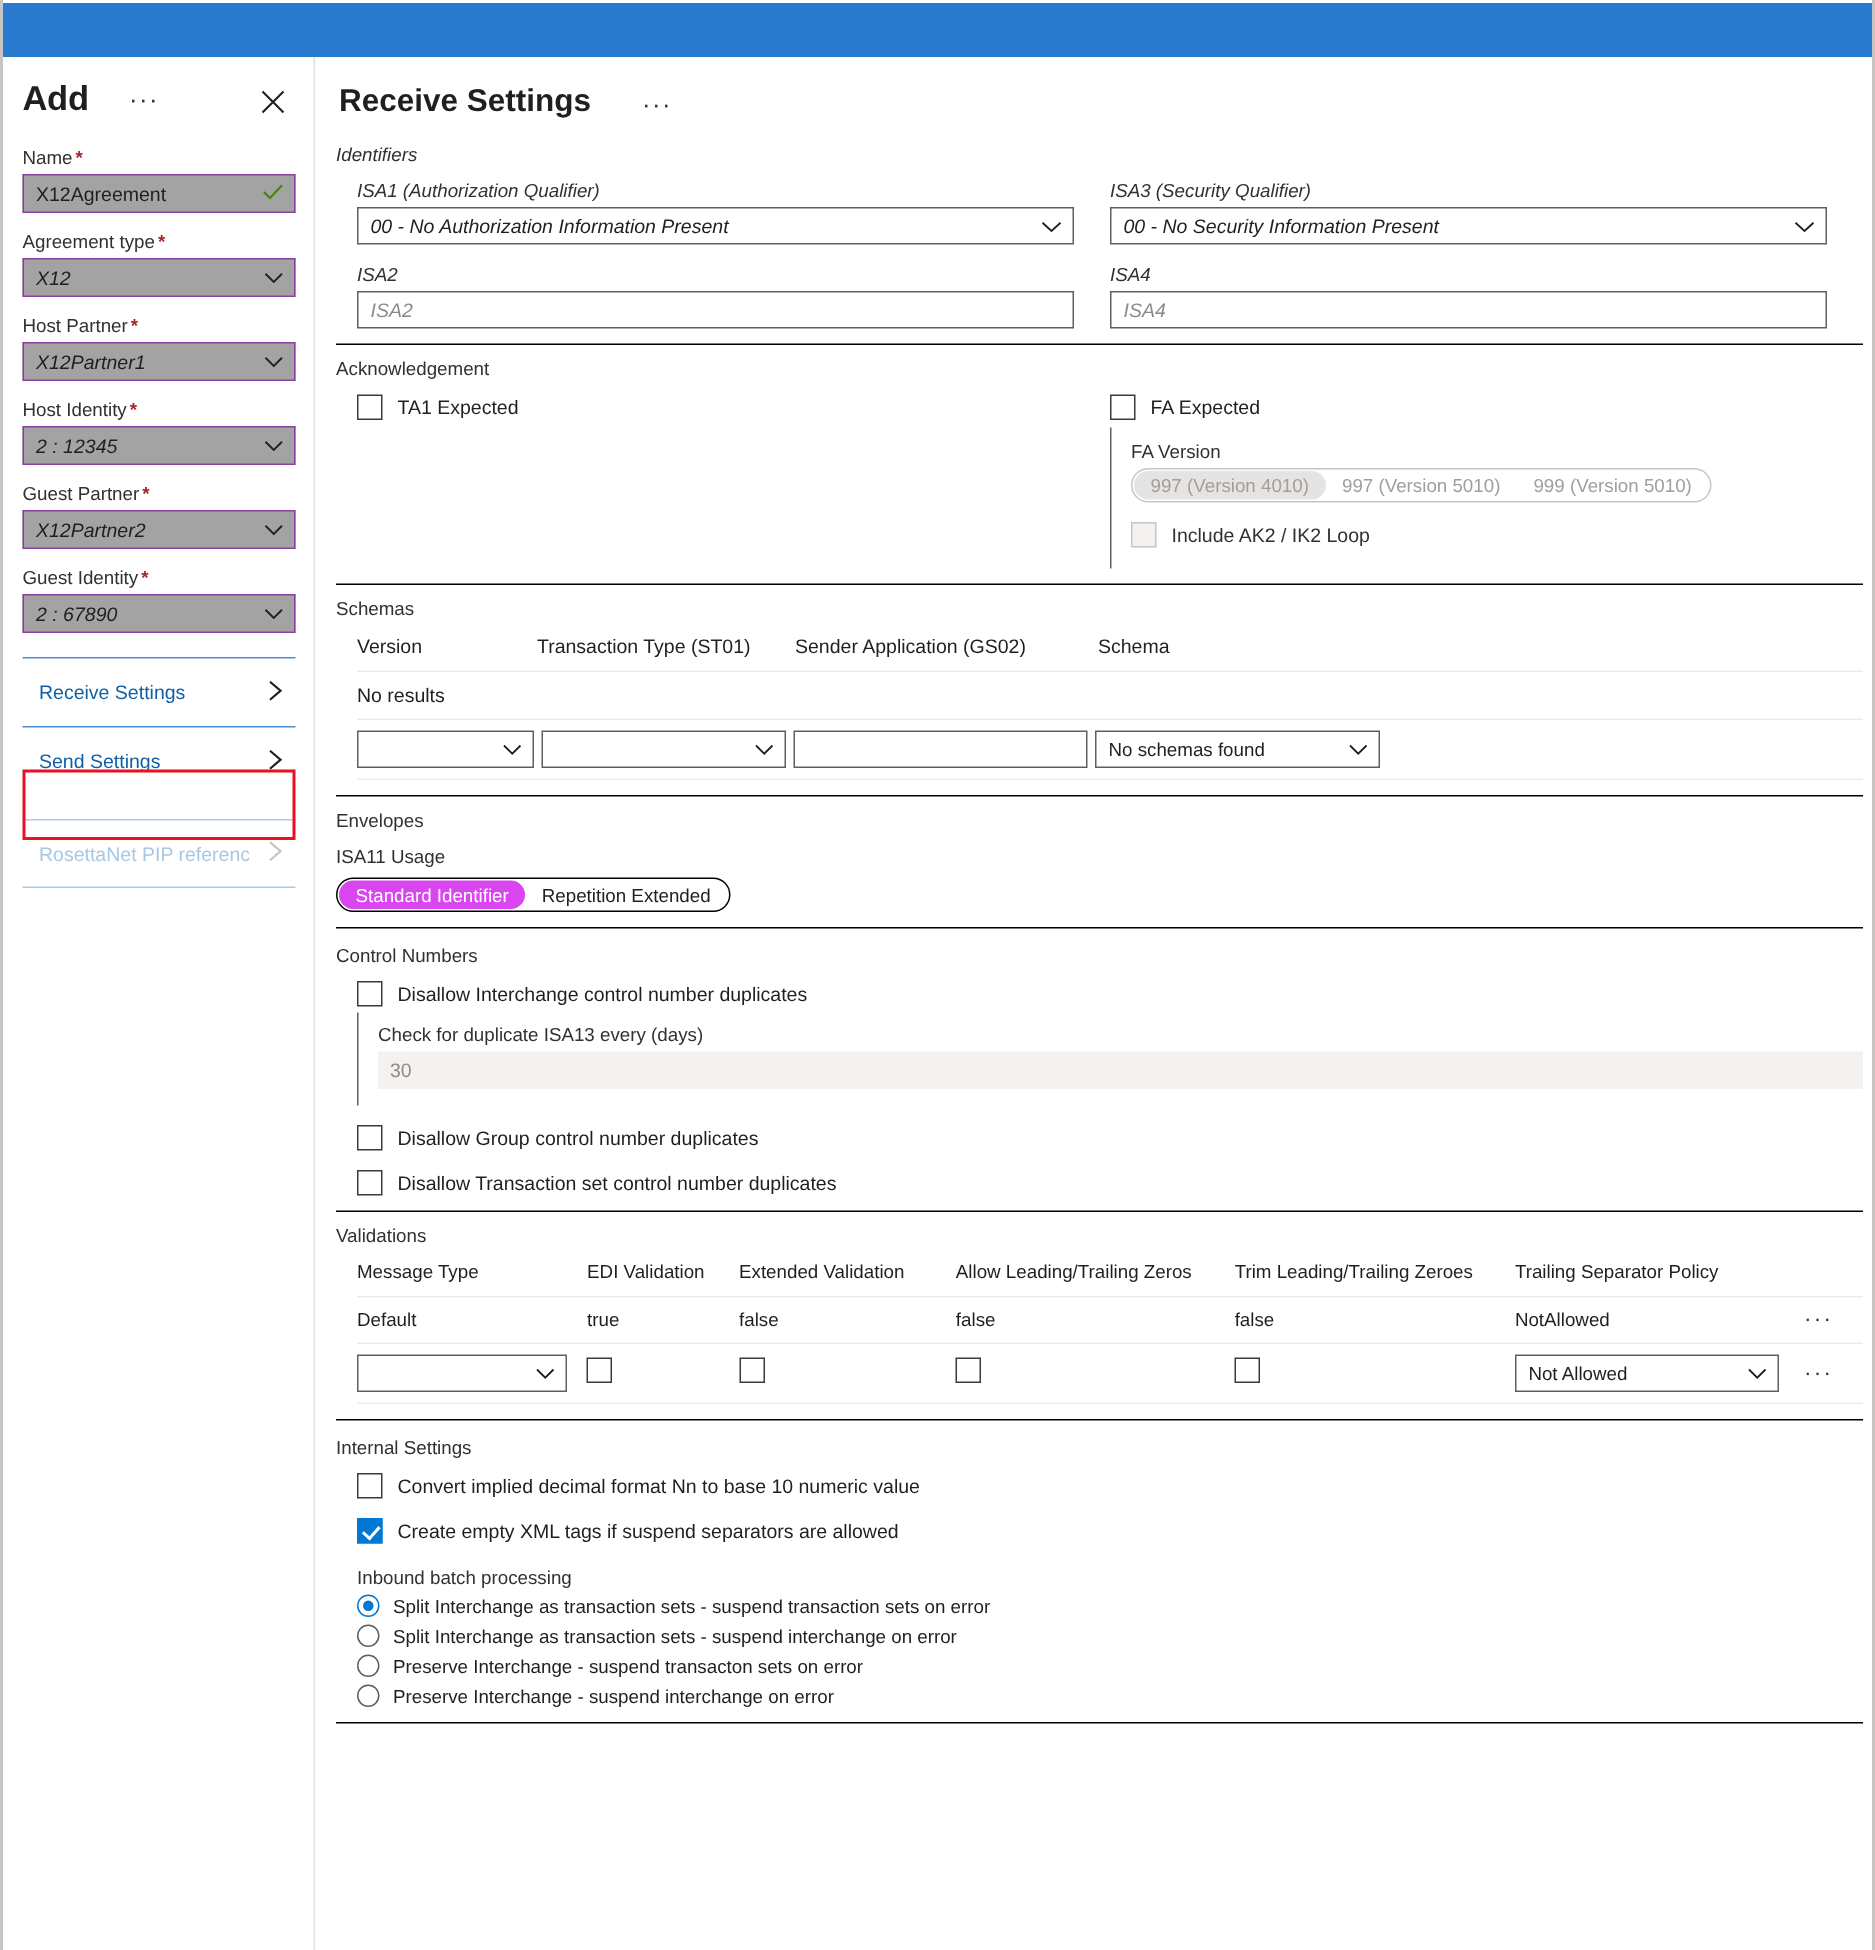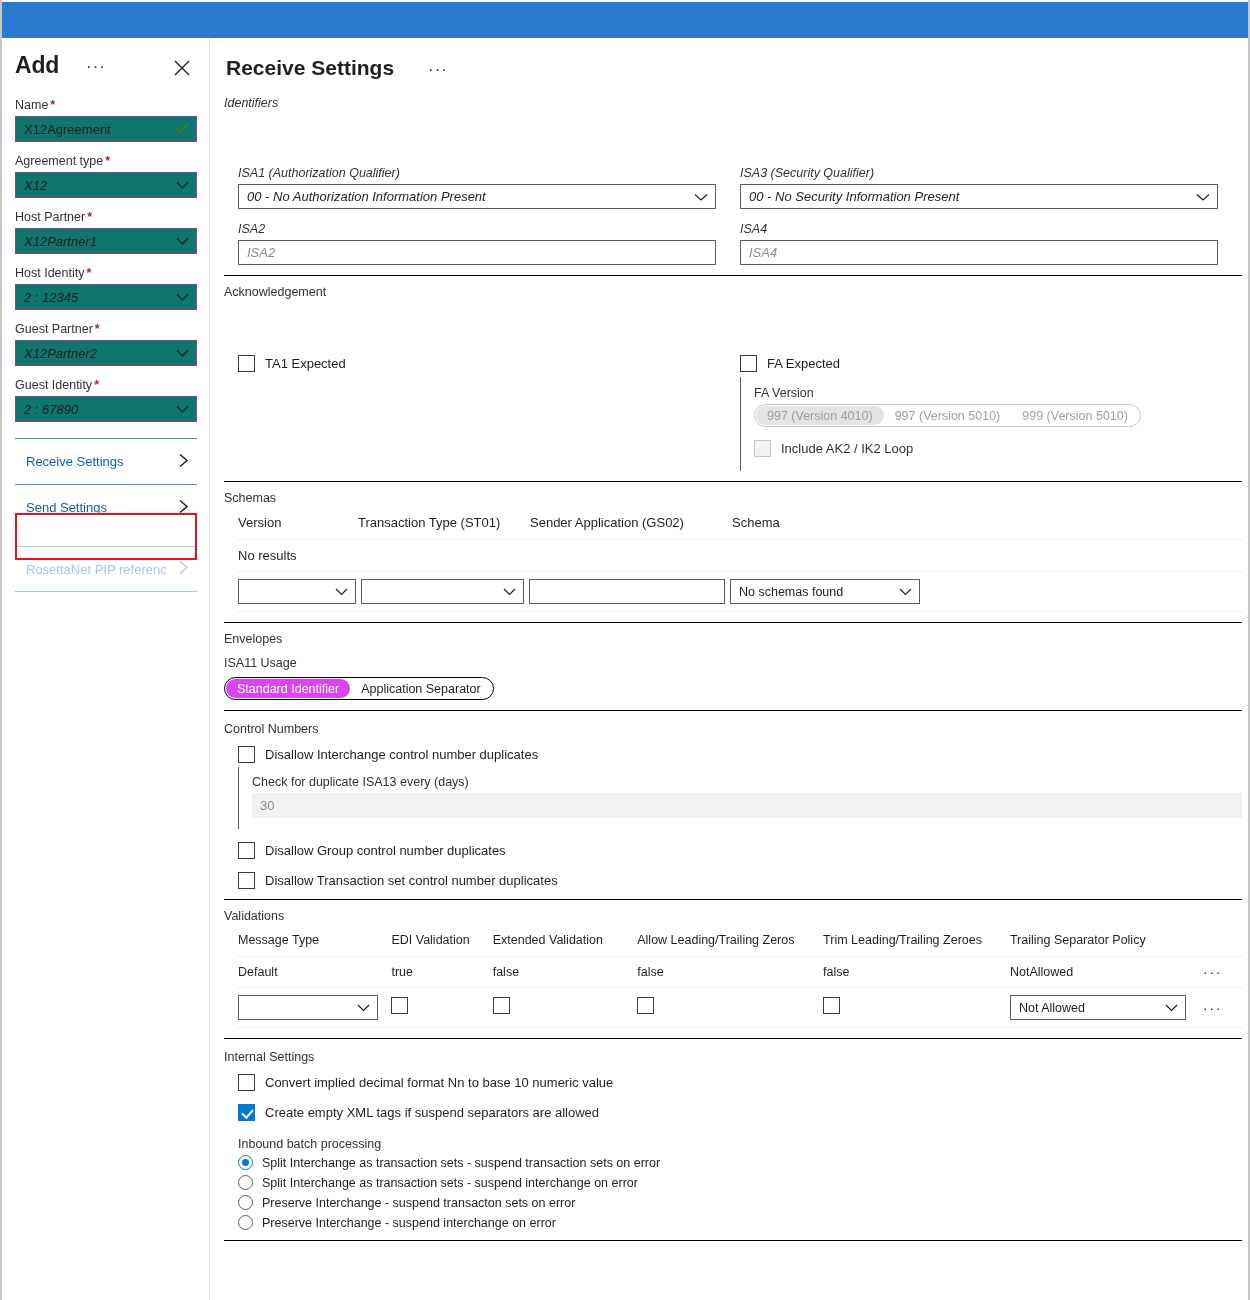--- a/index.html
+++ b/index.html
@@ -23,21 +23,21 @@
            border-right:1px solid #e1dfdd; }
   .blade-head { position:relative; height:54px; }
   .blade-title { position:absolute; left:13px; top:14px; font-size:23px; font-weight:600; color:#201f1e; letter-spacing:-0.2px; }
   .blade-ellipsis { position:absolute; left:84px; top:24px; font-size:17px; color:#323130; letter-spacing:1px; line-height:10px; }
   .blade-close { position:absolute; left:170px; top:20px; width:20px; height:20px; cursor:pointer; }
   .blade-close svg { display:block; }
 
   .field { margin:0 13px 0 13px; }
   .field-label { font-size:12.5px; color:#323130; margin-bottom:4px; }
   .req { color:#a4262c; font-weight:700; margin-left:2px; }
-  .inp { position:relative; width:182px; height:26px; border:1px solid #8a3f9e; background:#0f766e;
+  .inp { position:relative; width:182px; height:26px; border:1px solid #8a3f9e; background:#a3a3a3;
          display:flex; align-items:center; padding:0 8px; font-size:13px; color:#201f1e; }
   .inp.sel { padding-right:24px;font-style:italic; }
   .chev { position:absolute; right:7px; top:50%; transform:translateY(-50%); }
   .okmark { position:absolute; right:7px; top:50%; transform:translateY(-50%); }
 
   .blade-links { margin:16px 13px 0 13px; width:182px; }
   .blade-link { position:relative; height:46px; display:flex; align-items:center;
                 border-top:1px solid #4a8fd4; font-size:13px; color:#0f5fa8; cursor:pointer; }
   .blade-link.last { border-bottom:1px solid #a8cbea; }
   .blade-link.sep-soft { border-top:1px solid #a8cbea; }
@@ -51,21 +51,21 @@
   .main { position:absolute; left:210px; top:38px; width:1038px; height:1262px; background:#fff; }
   .main-head { position:relative; height:56px; }
   .main-title { position:absolute; left:16px; top:18px; font-size:21px; font-weight:600; color:#201f1e; }
   .main-ellipsis { position:absolute; left:218px; top:27px; font-size:17px; color:#323130; letter-spacing:1px; line-height:10px; }
 
   .sect { position:relative; margin:0 6px 0 14px; padding:9px 0 10px 0; border-bottom:1px solid #000; }
   .sect-title { font-size:12.5px; color:#323130; margin-bottom:10px; }
   .sub-label { font-size:12.5px; color:#323130; margin-bottom:4px; }
 
   .cols { display:flex; }
-  .col { width:478px; margin-right:24px;margin-top:46px; }
+  .col { width:478px; margin-right:24px; }
 
   .tinp { position:relative; width:100%; height:25px; border:1px solid #605e5c; background:#fff;
           display:flex; align-items:center; padding:0 8px; font-size:13px; color:#201f1e; }
   .tinp.ph { color:#8d8b89; }
   .tinp.sel { padding-right:26px; }
   .spacer12 { height:12px; }
 
   
   .row { display:flex; align-items:center; }
   .cb { width:17px; height:17px; border:1px solid #3b3a39; background:#fff; flex:none; }
@@ -368,21 +368,21 @@
         </div>
       </div>
     </div>
 
     <div class="sect">
       <div class="sect-title">Envelopes</div>
       <div style="padding-left:0px;">
         <div class="sub-label">ISA11 Usage</div>
         <div class="pills" style="margin-top:3px;">
           <div class="pill active">Standard Identifier</div>
-          <div class="pill">Application Separator</div>
+          <div class="pill">Repetition Extended</div>
         </div>
       </div>
     </div>
 
     <div class="sect" style="padding-top:11px;">
       <div class="sect-title">Control Numbers</div>
       <div style="padding-left:14px;">
         <div class="row">
           <span class="cb"></span>
           <span class="cb-lbl">Disallow Interchange control number duplicates</span>

